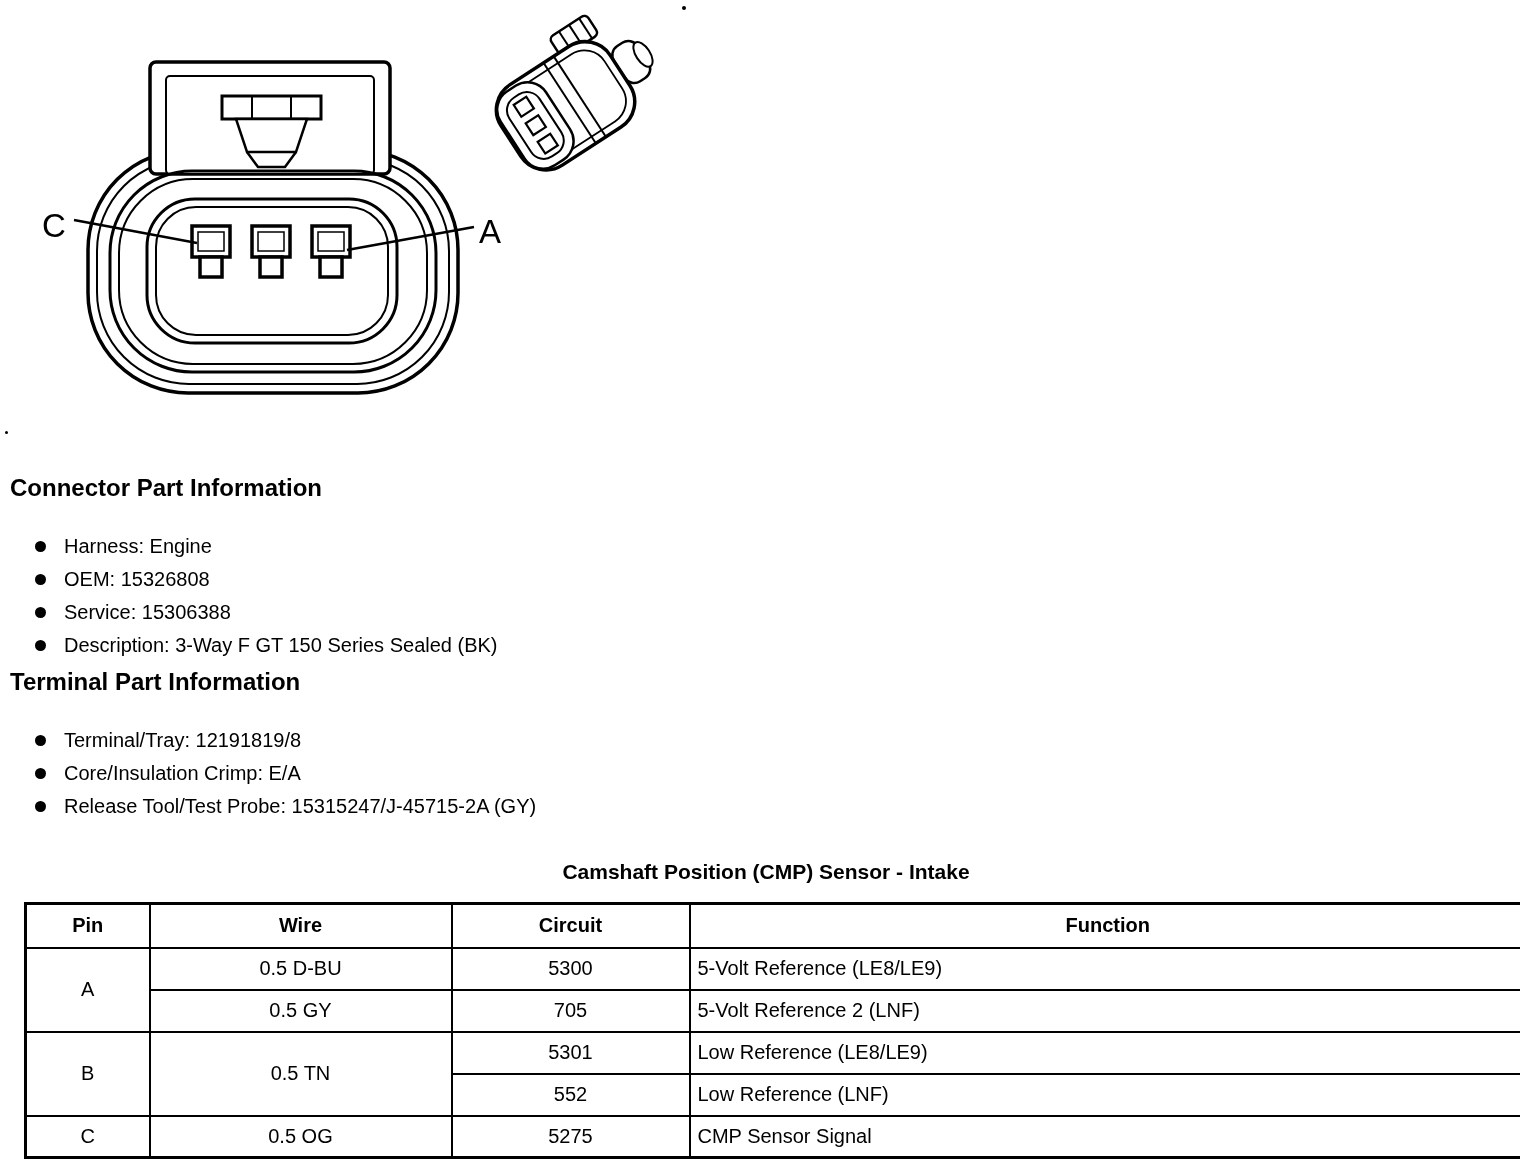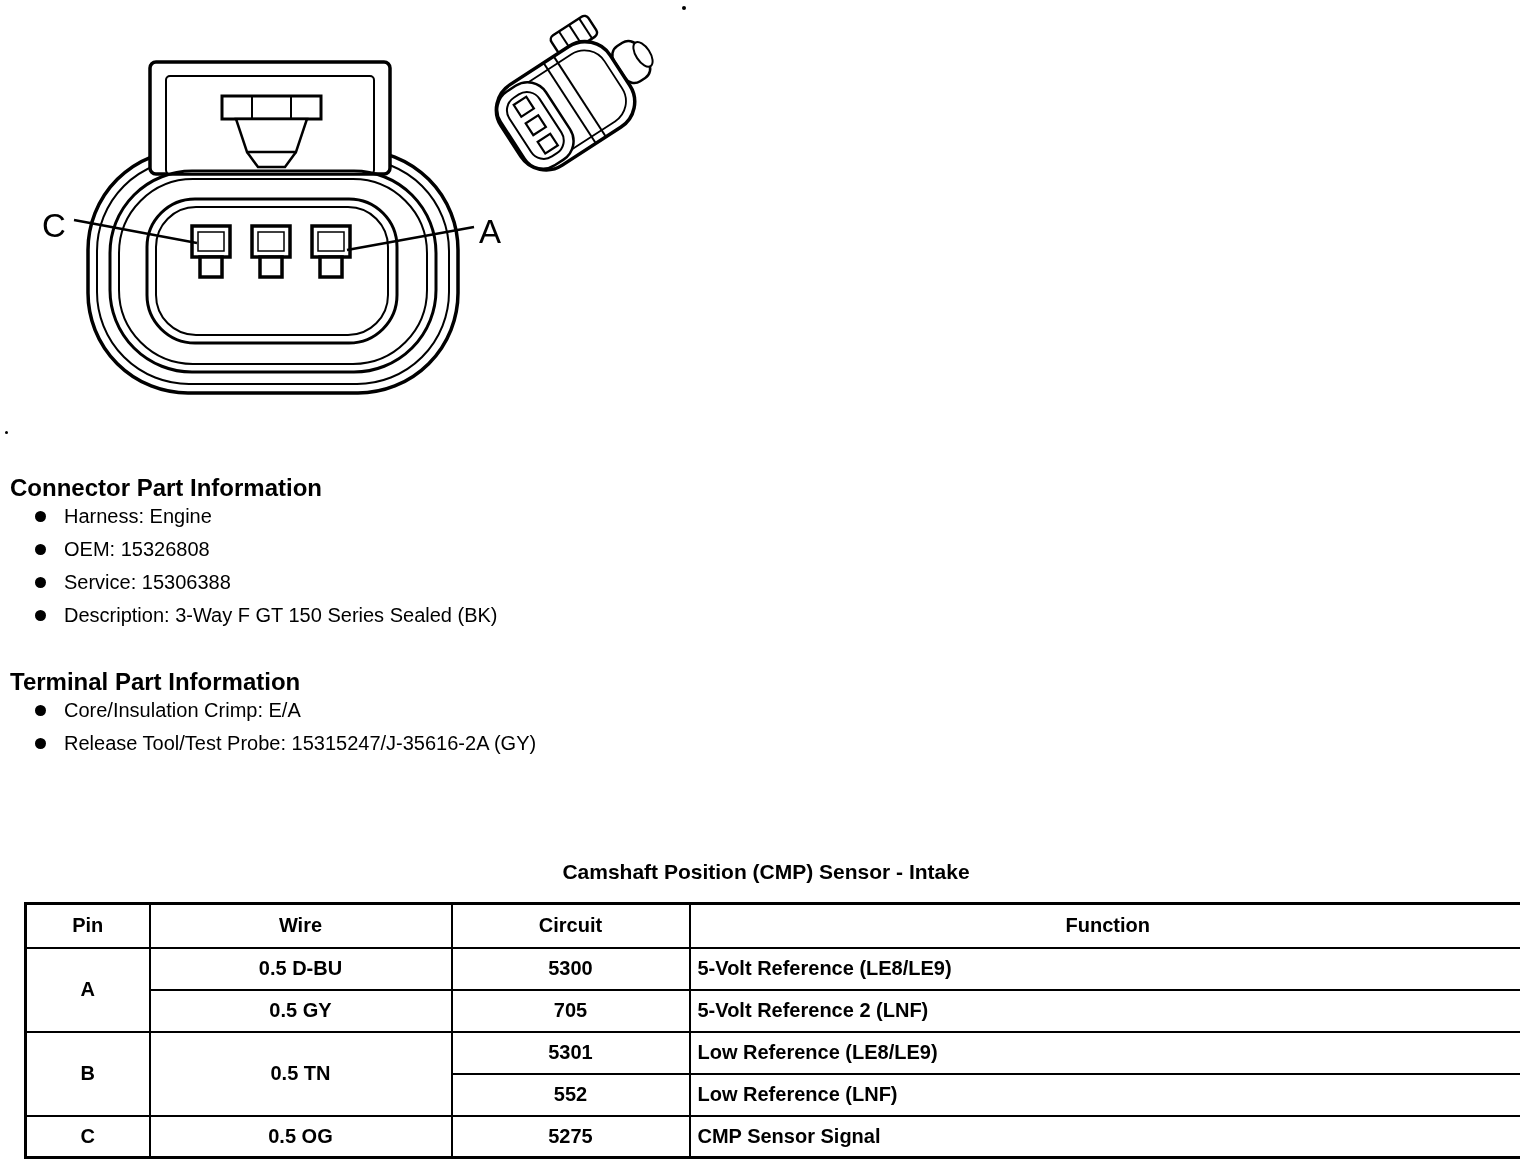--- a/index.html
+++ b/index.html
@@ -16,21 +16,21 @@
 
   .artifact-dot { position: absolute; background: #000; border-radius: 50%; }
   .dot-top { left: 682px; top: 6px; width: 4px; height: 4px; }
   .dot-left { left: 5px; top: 431px; width: 3px; height: 3px; }
 
   .section { position: absolute; left: 10px; right: 10px; }
   .section-connector { top: 476px; }
   .section-terminal { top: 670px; }
   .section-heading { font-size: 24px; font-weight: bold; line-height: 24px; }
 
-  .bullet-list { list-style: none; }
+  .bullet-list { list-style: none; margin-top: 30px; }
   .bullet-list li {
     position: relative; font-size: 20px; line-height: 33px;
     padding-left: 54px;
   }
   .bullet-list li::before {
     content: ""; position: absolute; left: 25px; top: 11px;
     width: 11px; height: 11px; border-radius: 50%; background: #000;
   }
 
   .table-title {
@@ -40,21 +40,21 @@
 
   table.pin-table {
     position: absolute; top: 902px; left: 24px; width: 1504px;
     border-collapse: collapse; font-size: 20px;
     border: 3px solid #000; table-layout: fixed;
   }
   .pin-table th, .pin-table td {
     border: 2px solid #000; text-align: center; padding: 0 6px;
   }
   .pin-table th { height: 44px; font-weight: bold; }
-  .pin-table td { height: 42px; font-weight: bold; }
+  .pin-table td { height: 42px; }
   .pin-table td.fn { text-align: left; padding-left: 7px; }
 </style>
 </head>
 <body>
 
 <div class="page">
 
   <span class="artifact-dot dot-top"></span>
   <span class="artifact-dot dot-left"></span>
 
@@ -133,22 +133,23 @@
       <li>Harness: Engine</li>
       <li>OEM: 15326808</li>
       <li>Service: 15306388</li>
       <li>Description: 3-Way F GT 150 Series Sealed (BK)</li>
     </ul>
   </div>
 
   <div class="section section-terminal">
     <div class="section-heading">Terminal Part Information</div>
     <ul class="bullet-list">
+      <li>Terminal/Tray: 12191819/8</li>
       <li>Core/Insulation Crimp: E/A</li>
-      <li>Release Tool/Test Probe: 15315247/J-35616-2A (GY)</li>
+      <li>Release Tool/Test Probe: 15315247/J-45715-2A (GY)</li>
     </ul>
   </div>
 
   <div class="table-title">Camshaft Position (CMP) Sensor - Intake</div>
 
   <table class="pin-table">
     <colgroup>
       <col style="width:124px">
       <col style="width:302px">
       <col style="width:238px">

